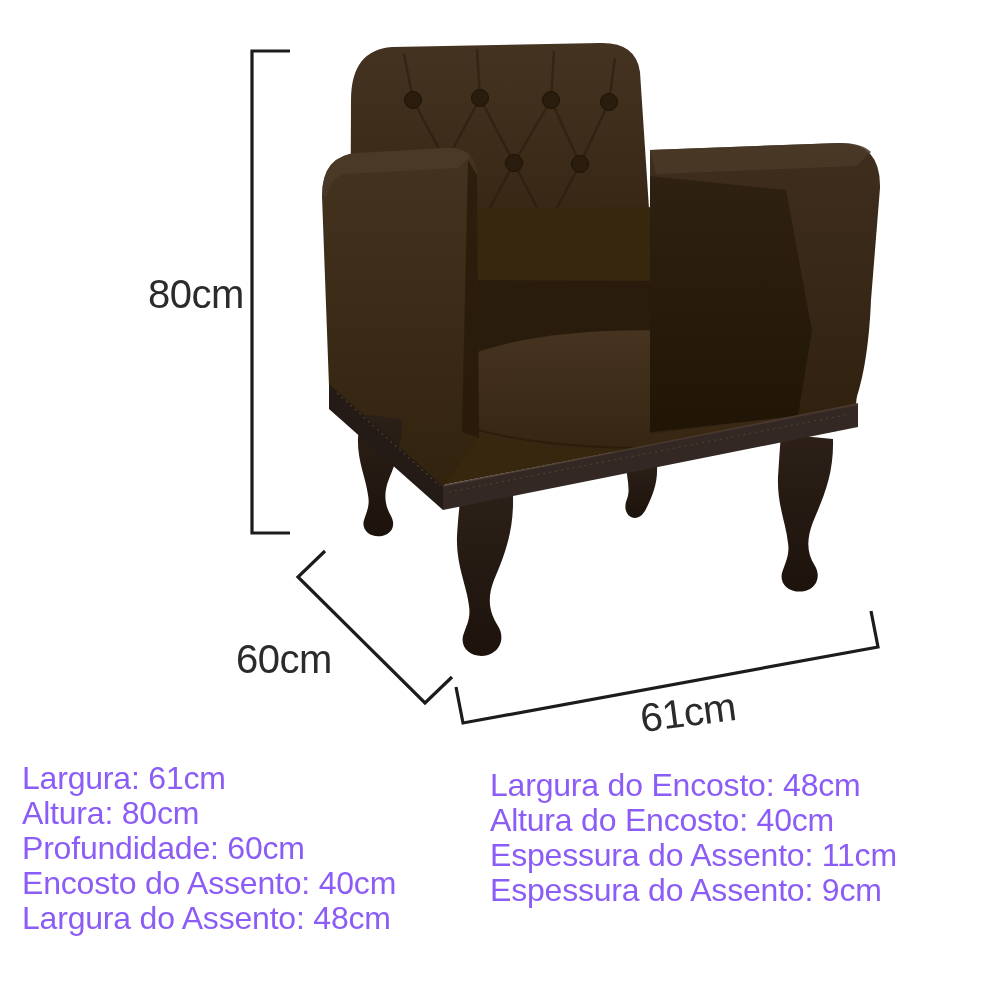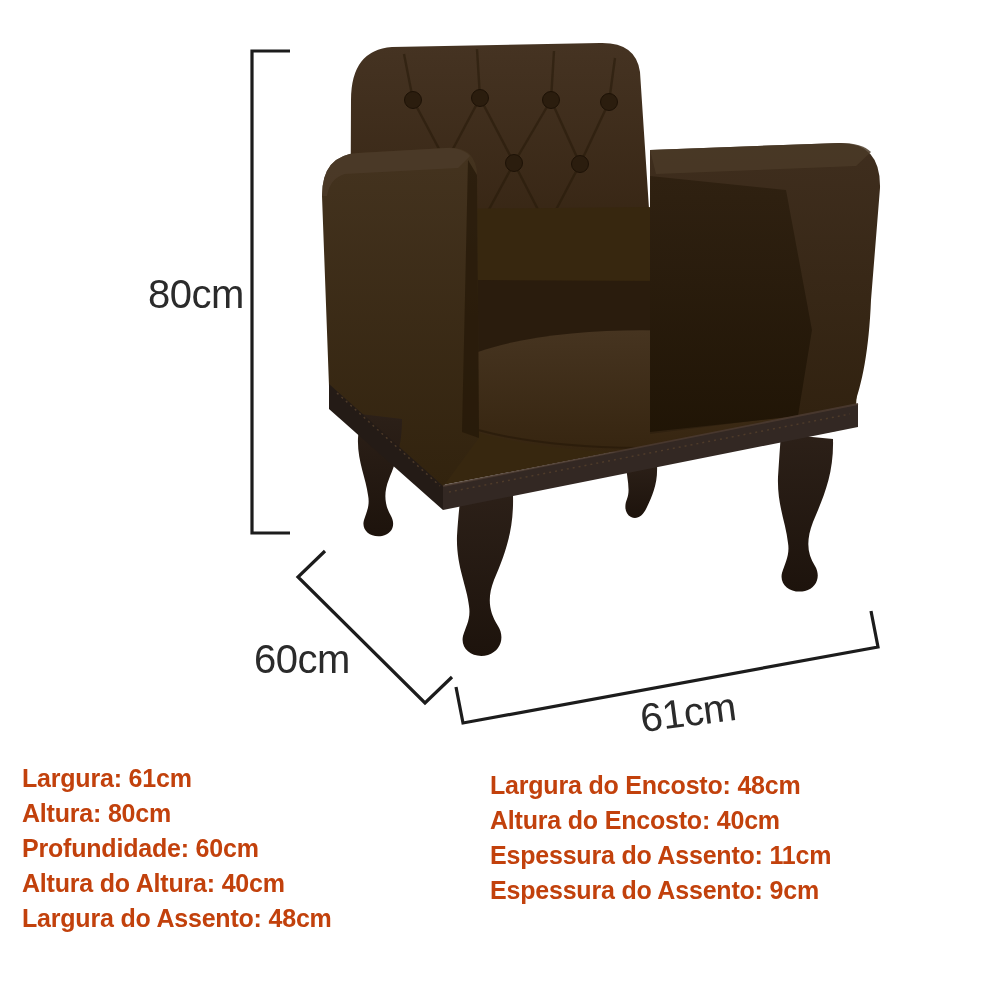--- a/index.html
+++ b/index.html
@@ -15,30 +15,29 @@
     position:absolute;
     font-size:40px;
     color:#2b2b2b;
     letter-spacing:-0.5px;
     text-align:center;
     width:100px;
     line-height:1.1;
     white-space:nowrap;
   }
   #lbl-height{left:146px;top:272px;}
-  #lbl-depth{left:252px;top:637px;}
+  #lbl-depth{left:234px;top:637px;}
   #lbl-width{left:638px;top:690px;transform:rotate(-7.5deg);}
   .spec-col{
     position:absolute;
-    font-size:25px;
+    font-size:32px;
     line-height:35px;
-    color:#c2410c;
+    color:#8b5cf6;
     letter-spacing:-0.2px;
     white-space:nowrap;
-    font-weight:bold;
   }
   #spec-left{left:22px;top:761px;}
   #spec-right{left:490px;top:768px;}
 </style>
 </head>
 <body>
 
 <div id="stage">
 
   <svg id="chart-svg" viewBox="0 0 1000 1000" aria-hidden="true">
@@ -136,21 +135,21 @@
   </svg>
 
   <div class="dim-label" id="lbl-height">80cm</div>
   <div class="dim-label" id="lbl-depth">60cm</div>
   <div class="dim-label" id="lbl-width">61cm</div>
 
   <div class="spec-col" id="spec-left">
     <div class="spec-line">Largura: 61cm</div>
     <div class="spec-line">Altura: 80cm</div>
     <div class="spec-line">Profundidade: 60cm</div>
-    <div class="spec-line">Altura do Altura: 40cm</div>
+    <div class="spec-line">Encosto do Assento: 40cm</div>
     <div class="spec-line">Largura do Assento: 48cm</div>
   </div>
 
   <div class="spec-col" id="spec-right">
     <div class="spec-line">Largura do Encosto: 48cm</div>
     <div class="spec-line">Altura do Encosto: 40cm</div>
     <div class="spec-line">Espessura do Assento: 11cm</div>
     <div class="spec-line">Espessura do Assento: 9cm</div>
   </div>
 

